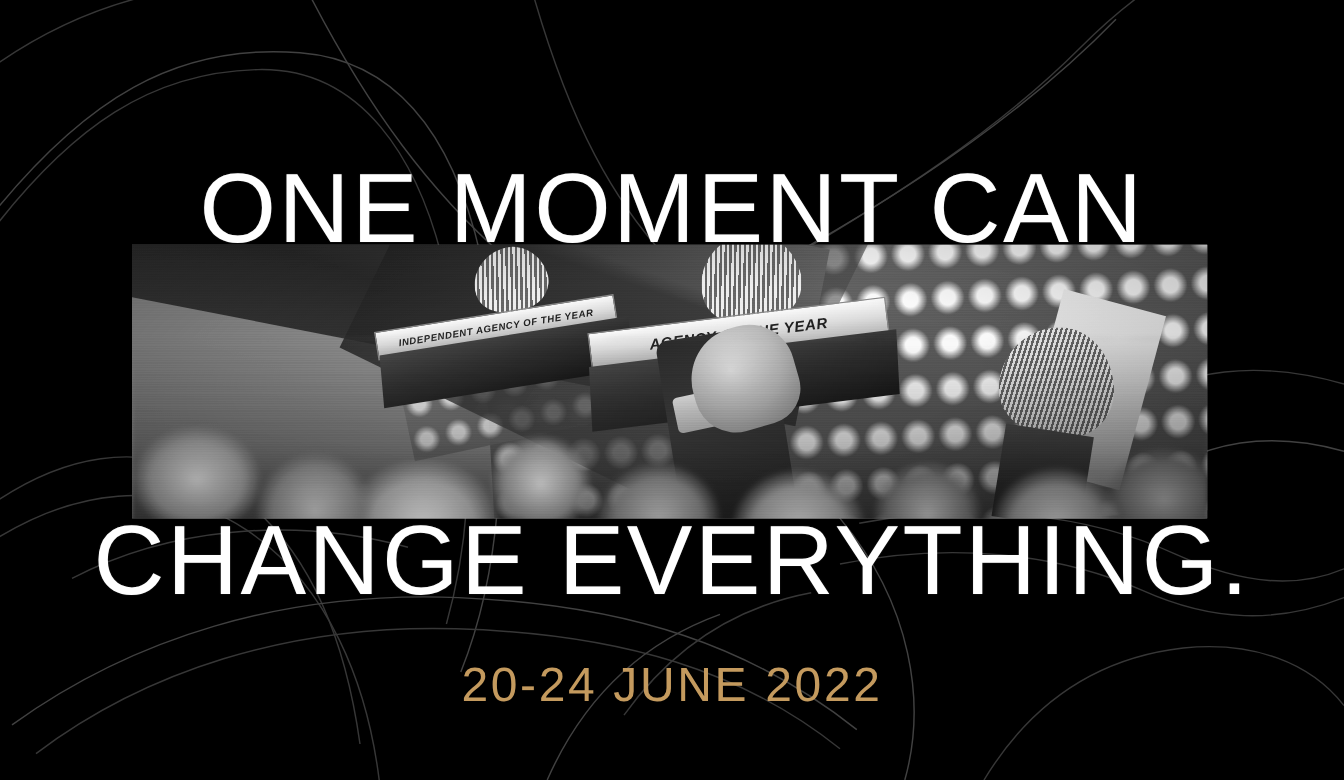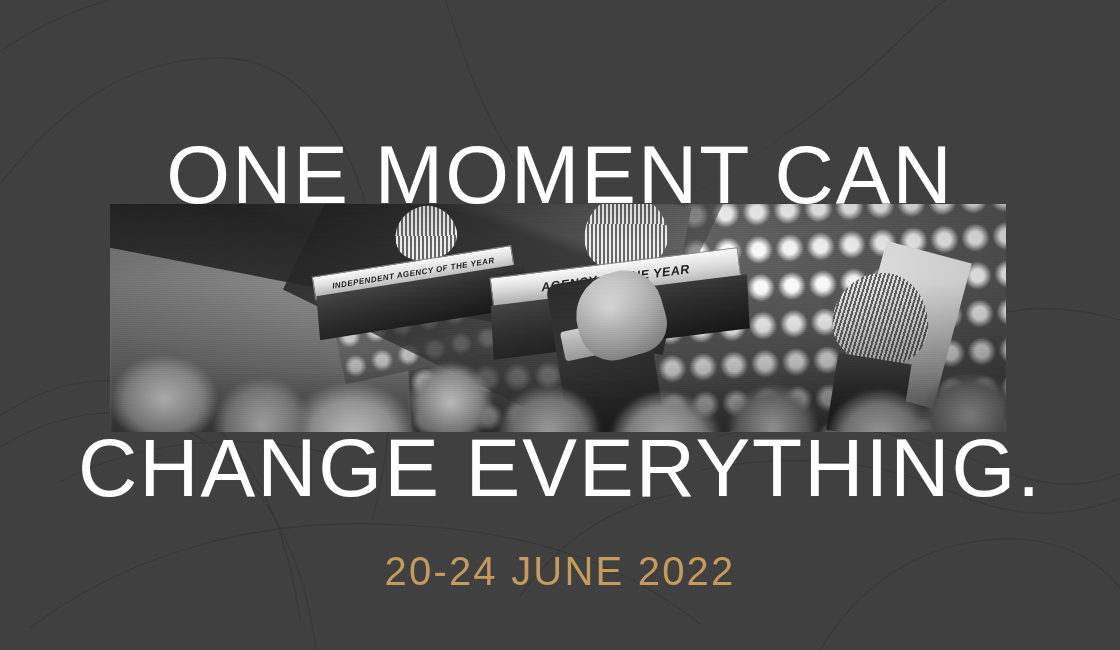--- a/index.html
+++ b/index.html
@@ -6,21 +6,21 @@
   html, body {
     margin: 0;
     padding: 0;
     background: #1e1e1e;
   }
   .stage {
     position: relative;
     width: 1120px;
     height: 650px;
     overflow: hidden;
-    background: #404040;
+    background: #000000;
     font-family: "Liberation Sans", sans-serif;
   }
 
   
   .topo {
     position: absolute;
     inset: 0;
     width: 100%;
     height: 100%;
     pointer-events: none;

